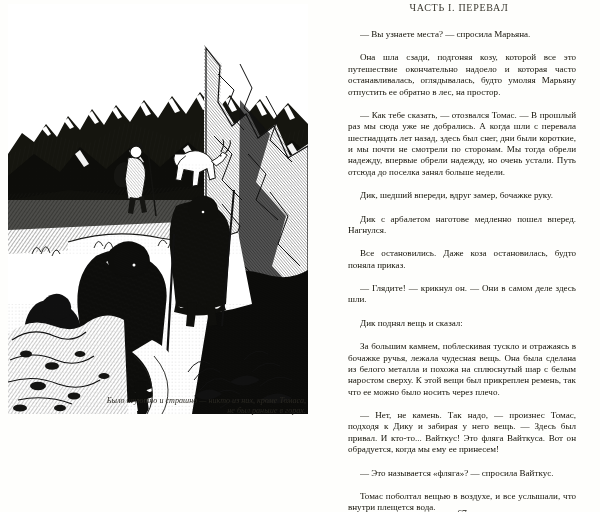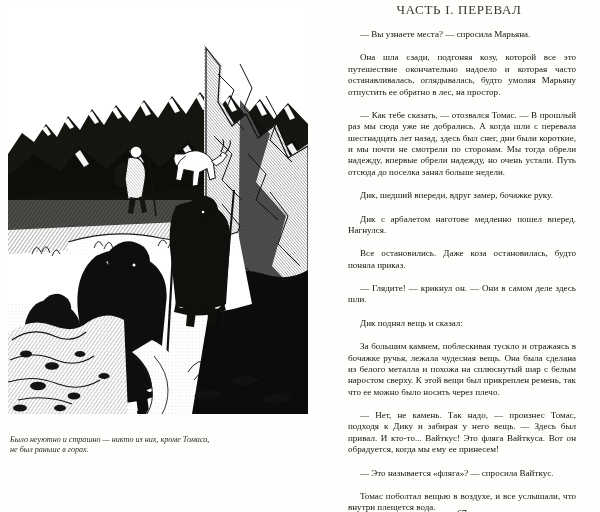--- a/index.html
+++ b/index.html
@@ -23,21 +23,21 @@
     background: #fefefc;
   }
 
   
   .running-head {
     position: absolute;
     top: 2px;
     left: 330px;
     width: 258px;
     text-align: center;
-    font-size: 13px;
+    font-size: 10px;
     letter-spacing: 0.7px;
     color: #3a382f;
     font-variant: small-caps;
     text-transform: uppercase;
     white-space: nowrap;
   }
 
   
   .col-left {
     position: absolute;
@@ -74,23 +74,23 @@
     top: 4px;
     width: 300px;
     height: 410px;
     overflow: hidden;
   }
   .illustration svg { display: block; }
 
   .caption {
     position: absolute;
     left: 10px;
-    top: 435px;
+    top: 396px;
     width: 296px;
-    text-align: left;
+    text-align: right;
     font-family: "Liberation Serif", "DejaVu Serif", serif;
     font-style: italic;
     font-size: 8.1px;
     line-height: 10.4px;
     color: #2a2822;
   }
 
   
   .folio {
     position: absolute;

